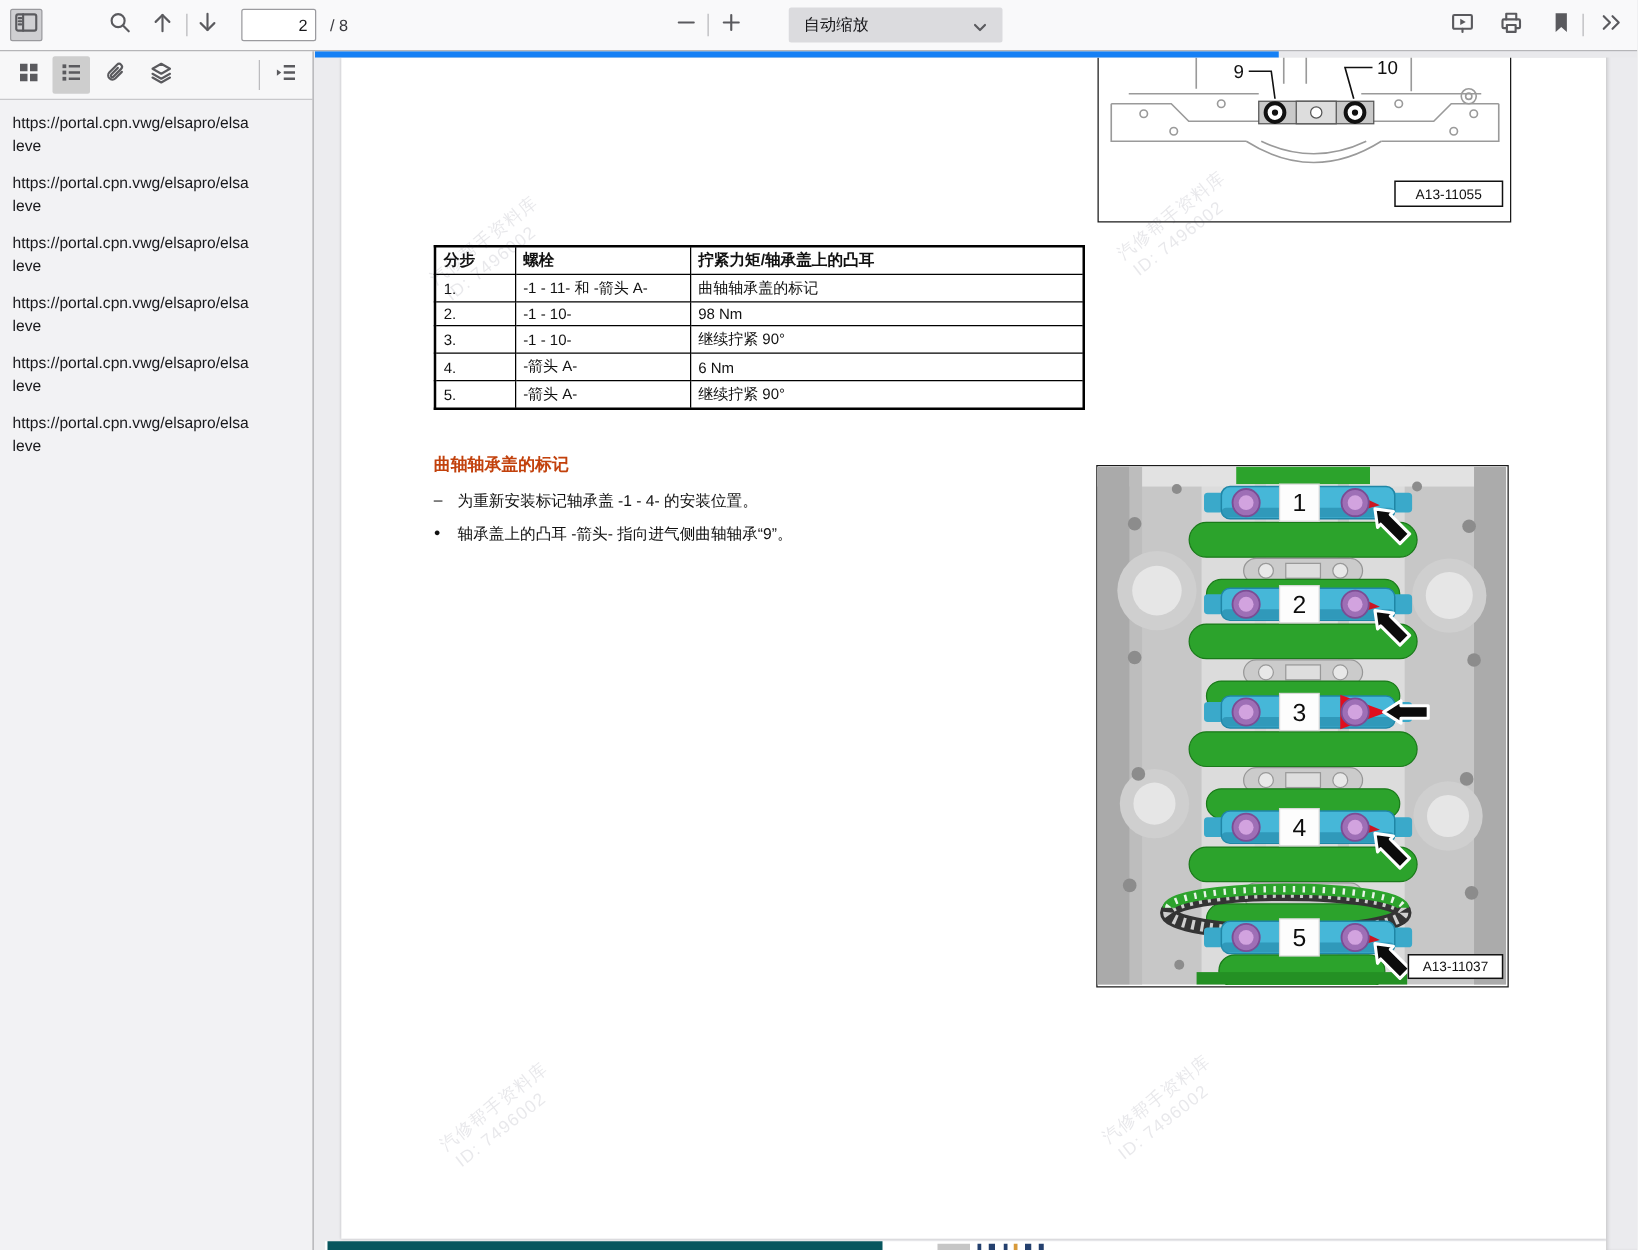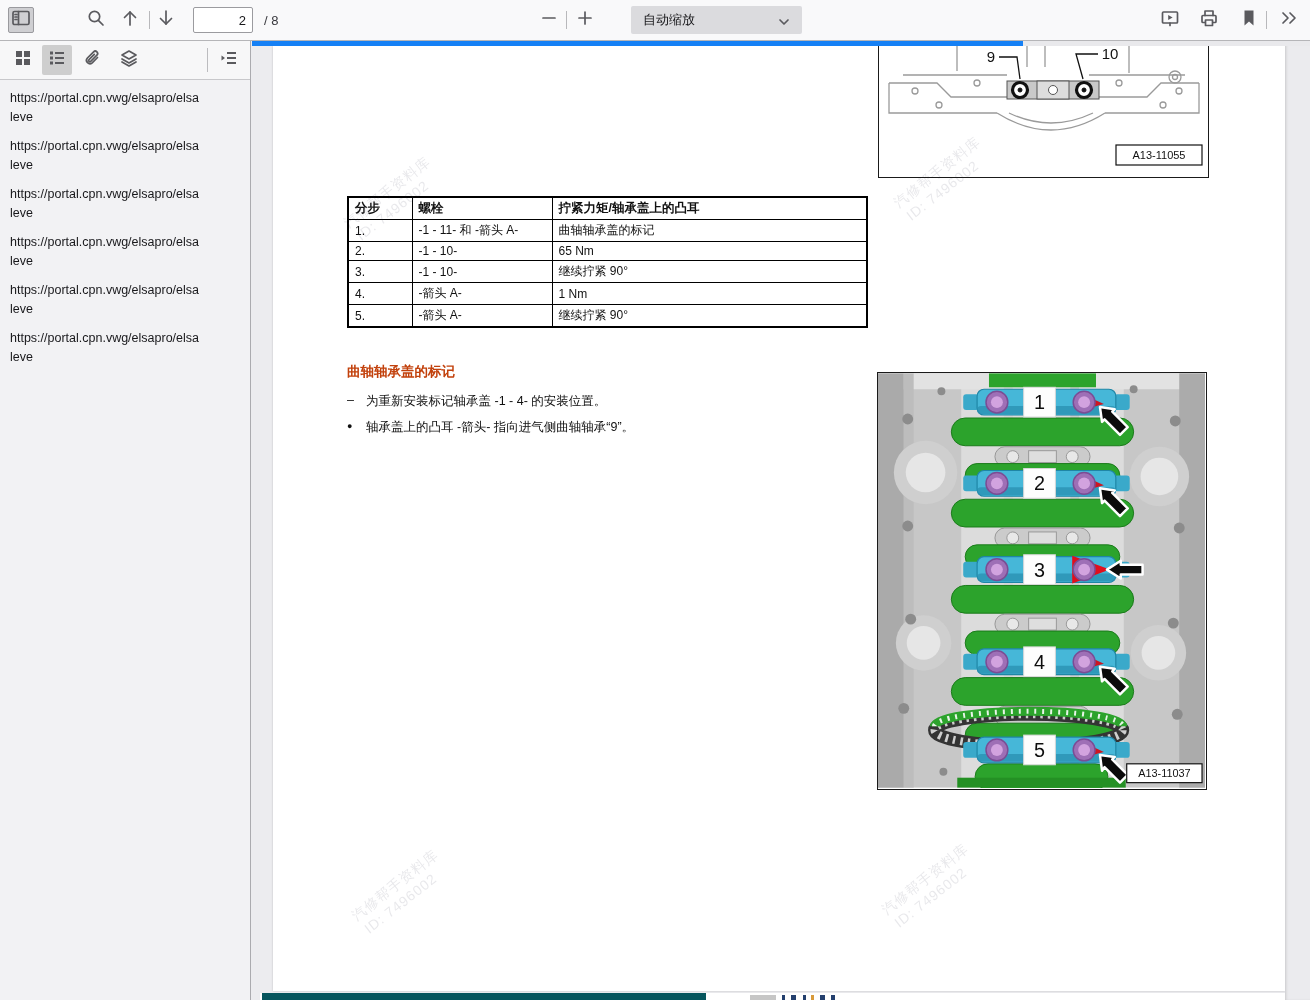--- a/index.html
+++ b/index.html
@@ -340,31 +340,31 @@
       </thead>
       <tbody>
         <tr>
           <td>1.</td>
             <td>-1 - 11- 和 -箭头 A-</td>
             <td>曲轴轴承盖的标记</td>
         </tr>
         <tr>
           <td>2.</td>
             <td>-1 - 10-</td>
-            <td>65 Nm</td>
+            <td>98 Nm</td>
         </tr>
         <tr>
           <td>3.</td>
             <td>-1 - 10-</td>
             <td>继续拧紧 90°</td>
         </tr>
         <tr>
           <td>4.</td>
             <td>-箭头 A-</td>
-            <td>1 Nm</td>
+            <td>6 Nm</td>
         </tr>
         <tr>
           <td>5.</td>
             <td>-箭头 A-</td>
             <td>继续拧紧 90°</td>
         </tr>
       </tbody>
     </table>
 
     <div class="sec-heading">曲轴轴承盖的标记</div>

